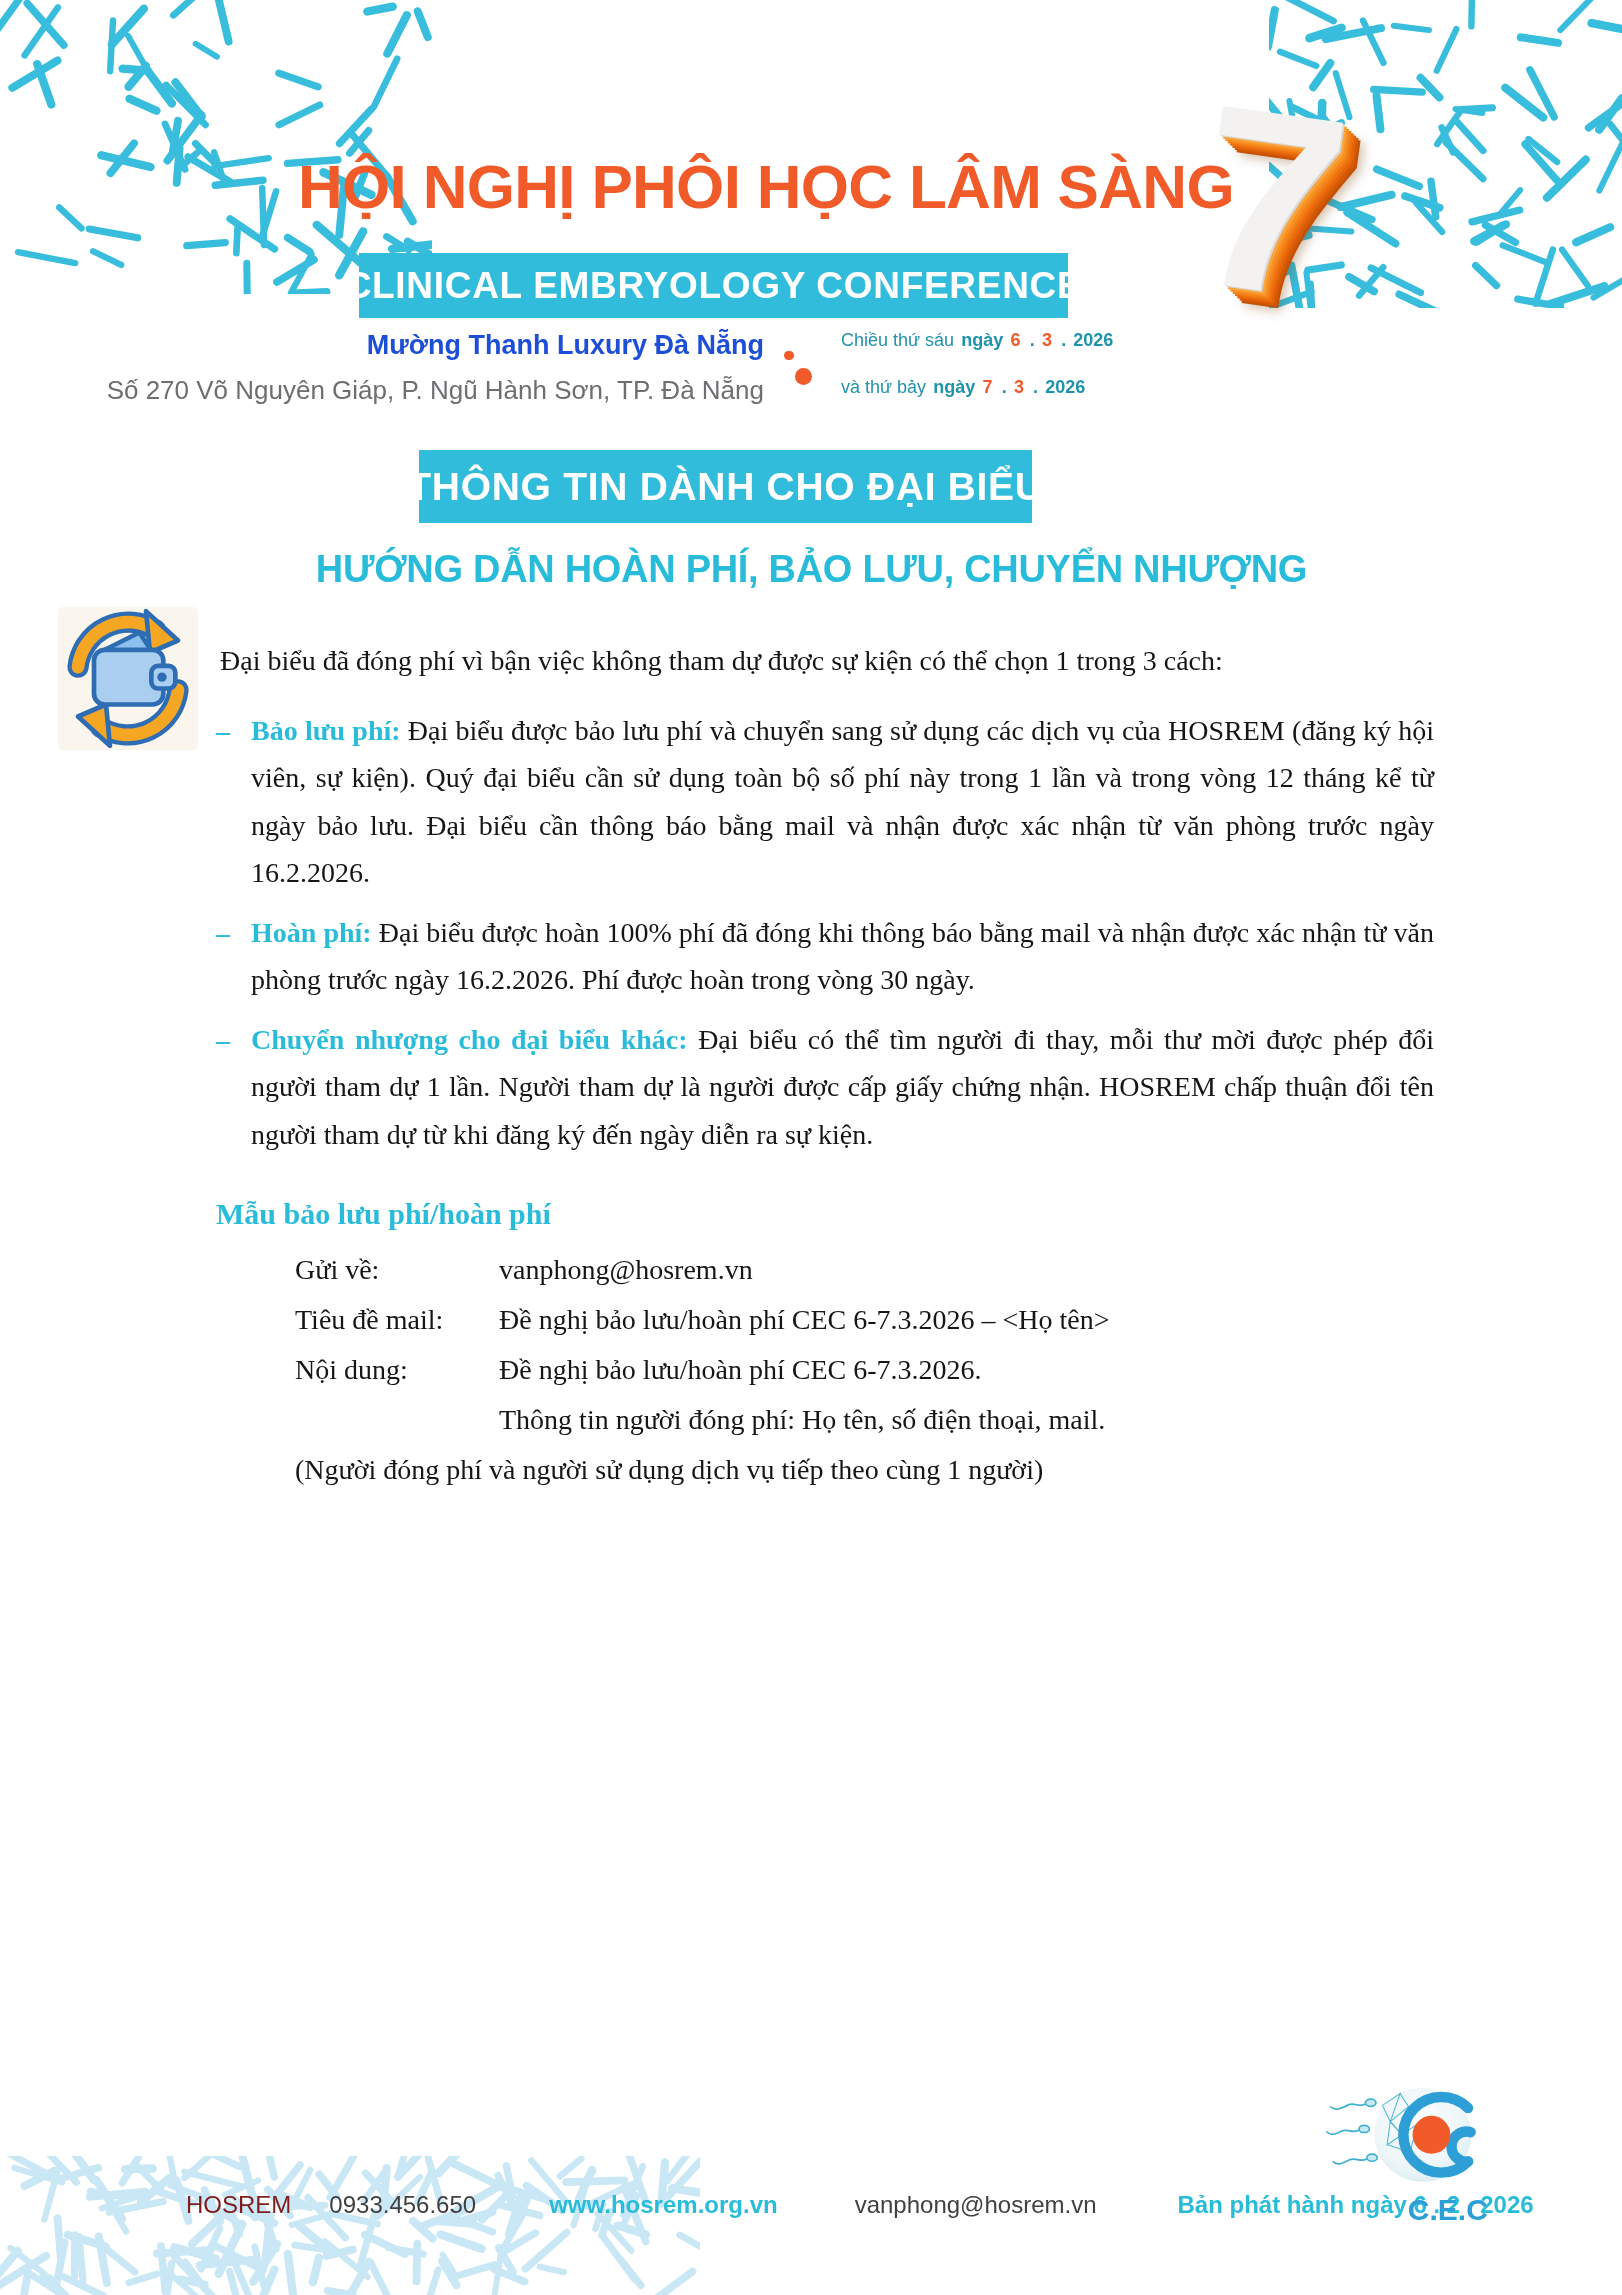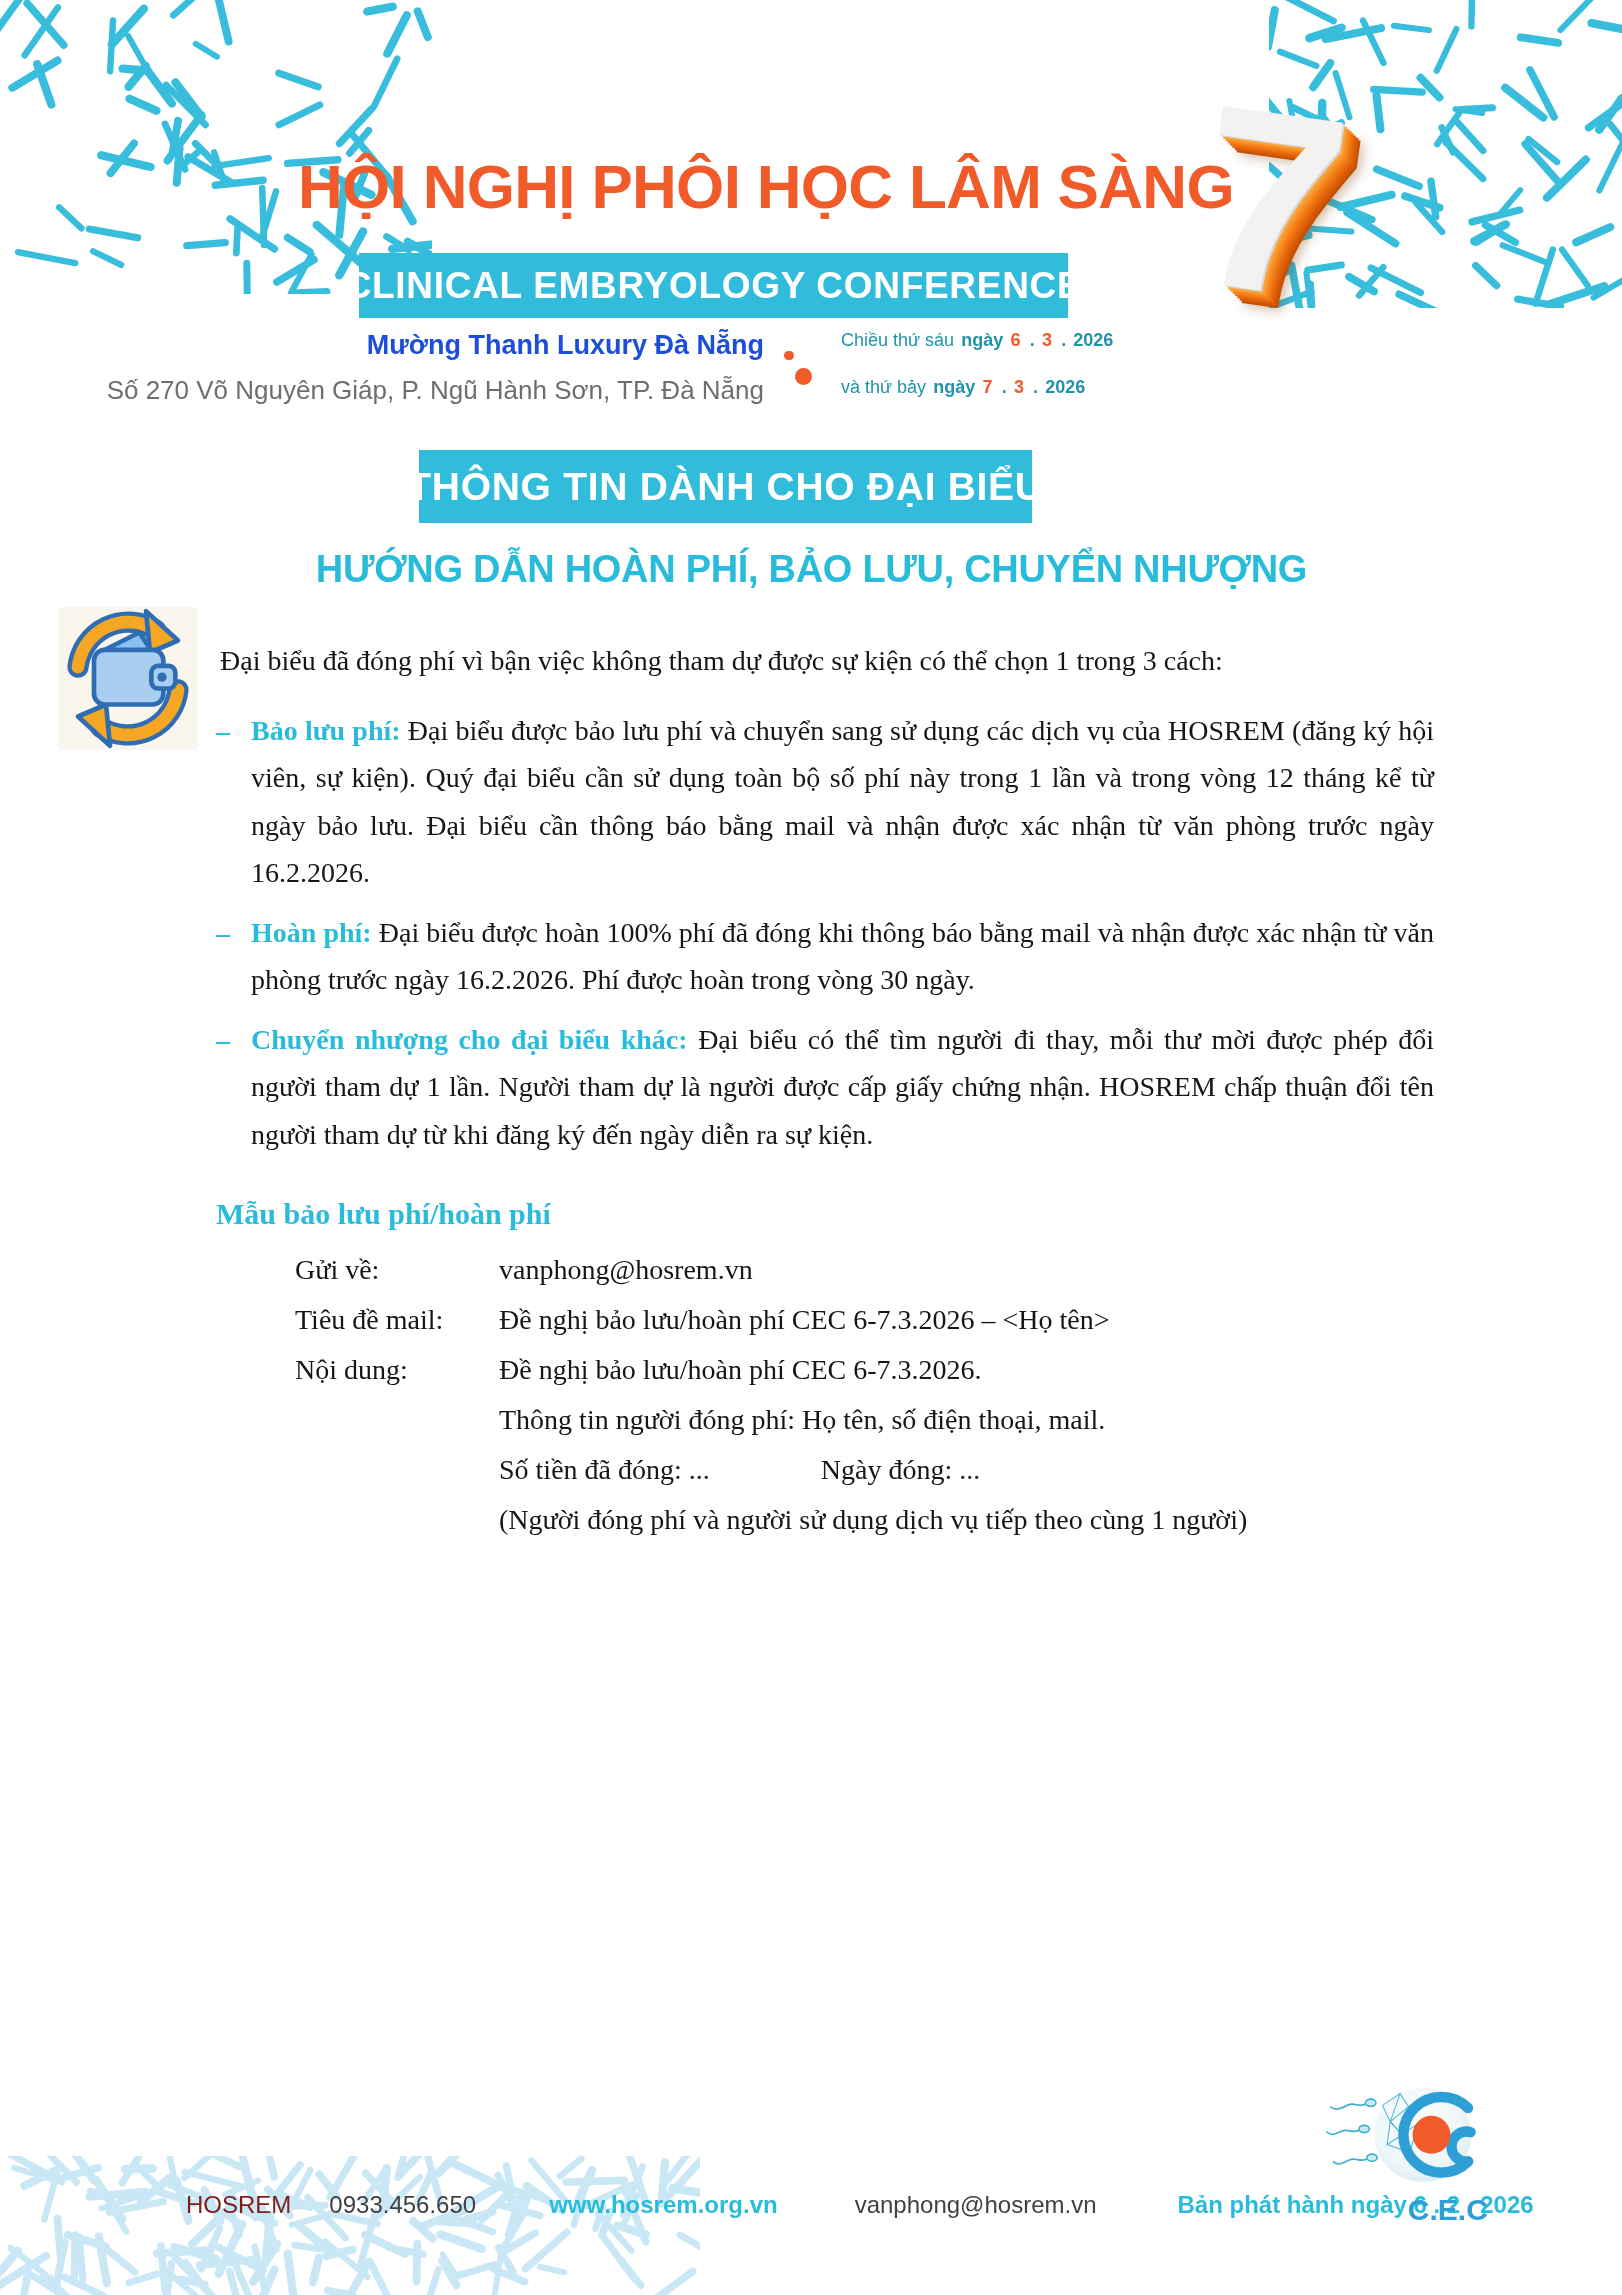--- a/index.html
+++ b/index.html
@@ -468,21 +468,20 @@
     <span>Tiêu đề mail:</span>
     <span>Đề nghị bảo lưu/hoàn phí CEC 6-7.3.2026 – &lt;Họ tên&gt;</span>
 
     <span>Nội dung:</span>
     <span>Đề nghị bảo lưu/hoàn phí CEC 6-7.3.2026.</span>
 
     <span></span>
     <span>Thông tin người đóng phí: Họ tên, số điện thoại, mail.</span>
 
     <span></span>
-    <span><span>Số tiền đã đóng: ...</span><span class="tpl-gap"></span><span>Ngày đóng: ...</span></span>
 
     <span></span>
     <span>(Người đóng phí và người sử dụng dịch vụ tiếp theo cùng 1 người)</span>
   </div>
 </div>
 
 <div class="abs footer">
   <span class="f-org">HOSREM</span>
   <span class="f-phone">0933.456.650</span>
   <span class="f-web">www.hosrem.org.vn</span>

